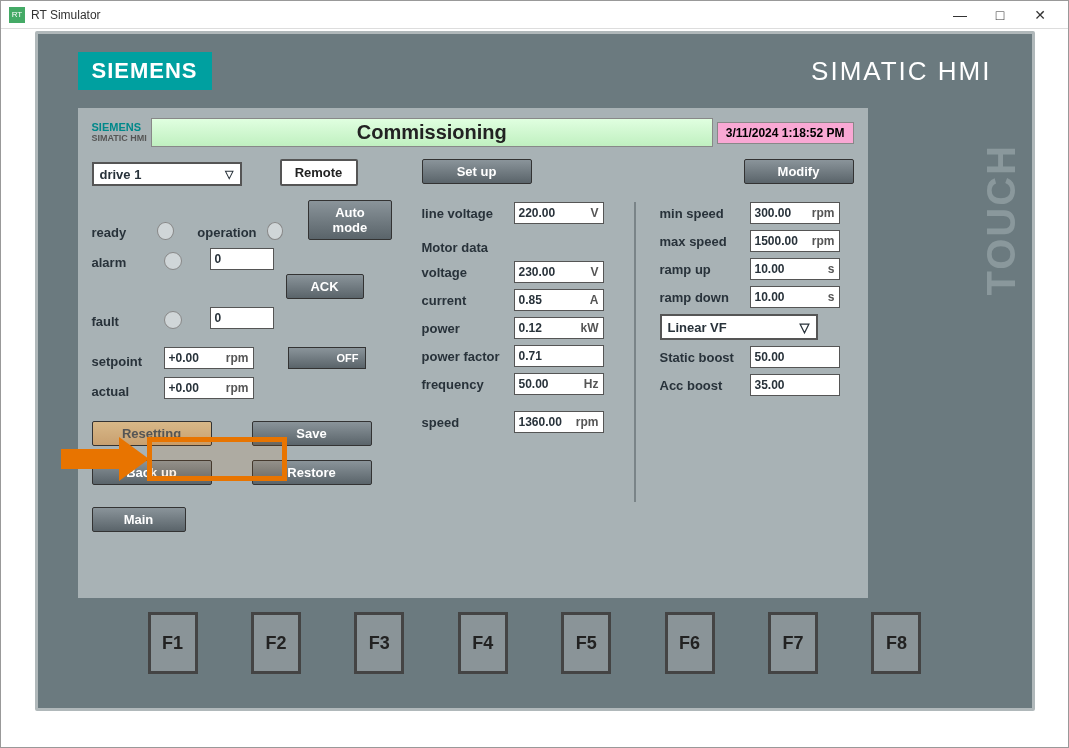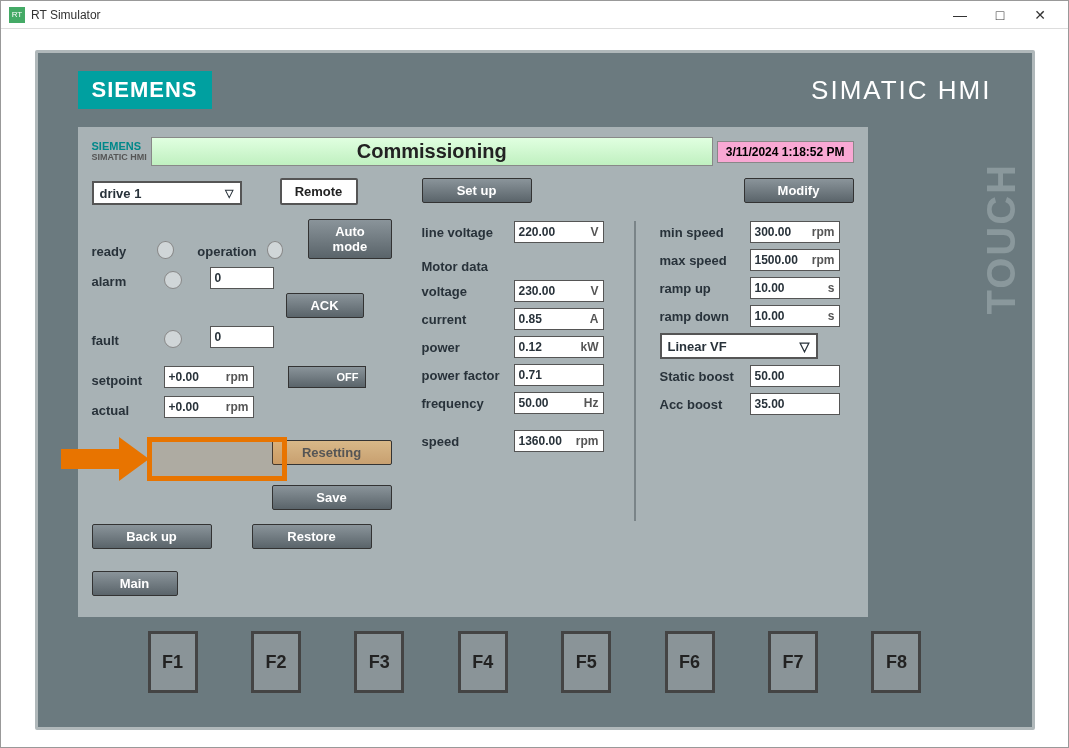--- a/index.html
+++ b/index.html
@@ -5,21 +5,21 @@
 * { box-sizing: border-box; margin: 0; padding: 0; font-family: Arial, sans-serif; }
 body { background: #f0f0f0; }
 
 .window { width: 1069px; height: 748px; background: #fff; border: 1px solid #999; position: relative; }
 .titlebar { height: 28px; background: #fff; border-bottom: 1px solid #ddd; display: flex; align-items: center; padding: 0 8px; }
 .titlebar-icon { width: 16px; height: 16px; background: #4a6; margin-right: 6px; font-size: 8px; color:#fff; display:flex; align-items:center; justify-content:center;}
 .titlebar-text { font-size: 12px; color: #333; flex: 1; }
 .win-controls { display: flex; }
 .win-btn { width: 40px; height: 20px; display: flex; align-items: center; justify-content: center; font-size: 14px; color: #333; }
 
-.outer-bezel { margin: 21px auto; width: 1000px; height: 680px; background: #6b7a7f; border: 3px solid #b0b8ba; border-radius: 2px; position: relative; padding: 18px 40px 10px 40px; }
+.outer-bezel { margin: 2px auto; width: 1000px; height: 680px; background: #6b7a7f; border: 3px solid #b0b8ba; border-radius: 2px; position: relative; padding: 18px 40px 10px 40px; }
 .header-bar { display: flex; justify-content: space-between; align-items: center; margin-bottom: 18px; }
 .siemens-logo { background: #00a0a0; color: #fff; font-weight: bold; font-size: 22px; padding: 6px 14px; letter-spacing: 1px; }
 .simatic-hmi { color: #fff; font-size: 26px; letter-spacing: 2px; font-weight: 300; }
 
 .touch-label { position: absolute; right: 8px; top: 110px; color: #8a989c; font-size: 40px; font-weight: bold; letter-spacing: 2px; writing-mode: vertical-rl; transform: rotate(180deg); }
 
 .screen { background: #a8b2b5; width: 790px; height: 490px; padding: 10px 14px; position: relative; }
 
 .screen-header { display: flex; align-items: center; gap: 4px; margin-bottom: 12px; }
 .hdr-brand { font-size: 11px; color: #00888a; font-weight: bold; line-height: 1; }
@@ -154,34 +154,34 @@
           </div>
 
           <div class="row">
             <span class="lbl">actual</span>
             <div class="val-box">
               <span>+0.00</span>
               <span class="unit">rpm</span>
             </div>
           </div>
 
-          <div class="row" style="margin-top:22px;flex-direction:column;">
+          <div class="row" style="margin-top:22px;">
             <div class="btn btn-wide btn-highlight">Resetting</div>
             <span style="width:20px"></span>
             <div class="btn btn-wide">Save</div>
           </div>
 
           <div class="row" style="margin-top:14px;">
             <div class="btn btn-wide">Back up</div>
             <span style="width:20px"></span>
             <div class="btn btn-wide">Restore</div>
           </div>
 
           <div class="row" style="margin-top:22px;">
-            <div class="btn" style="width:86px;">Main</div>
+            <div class="btn" style="width:94px;">Main</div>
           </div>
         </div>
 
         <div class="col-right">
           <div style="display:flex; justify-content:space-between; margin-bottom:18px;">
             <div class="btn" style="width:110px;">Set up</div>
             <div class="btn" style="width:110px;">Modify</div>
           </div>
 
           <div class="grid2">

